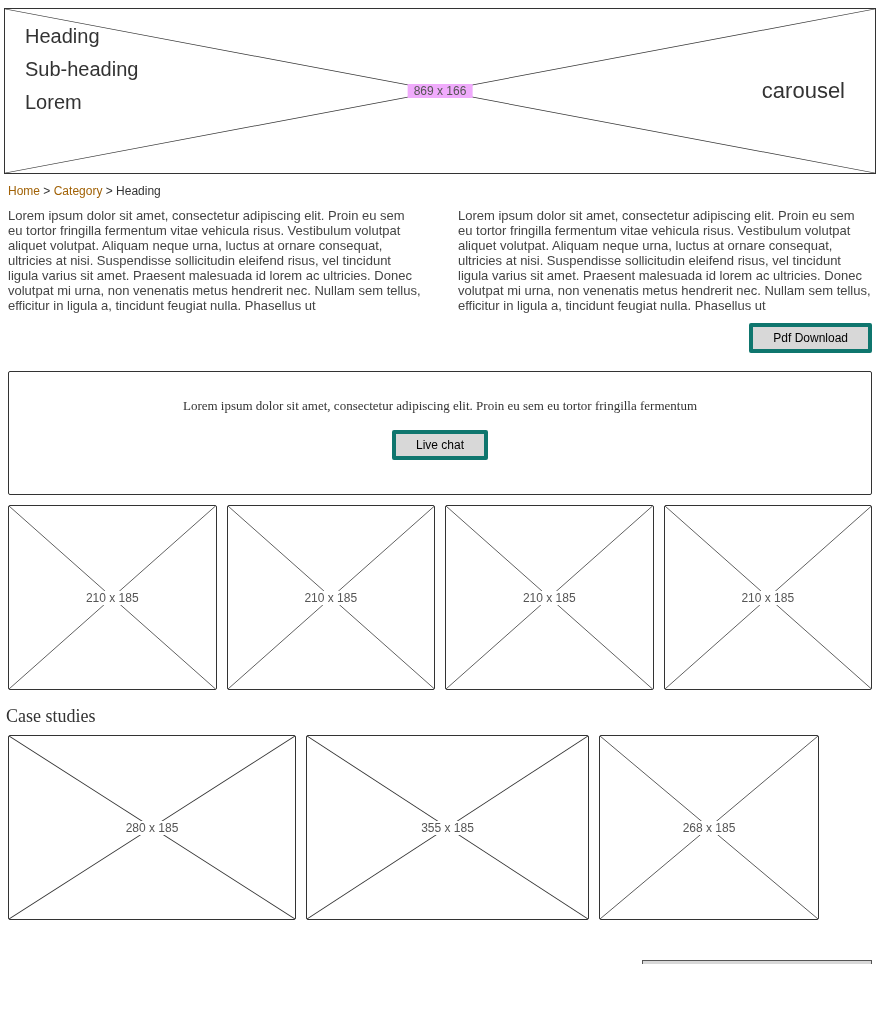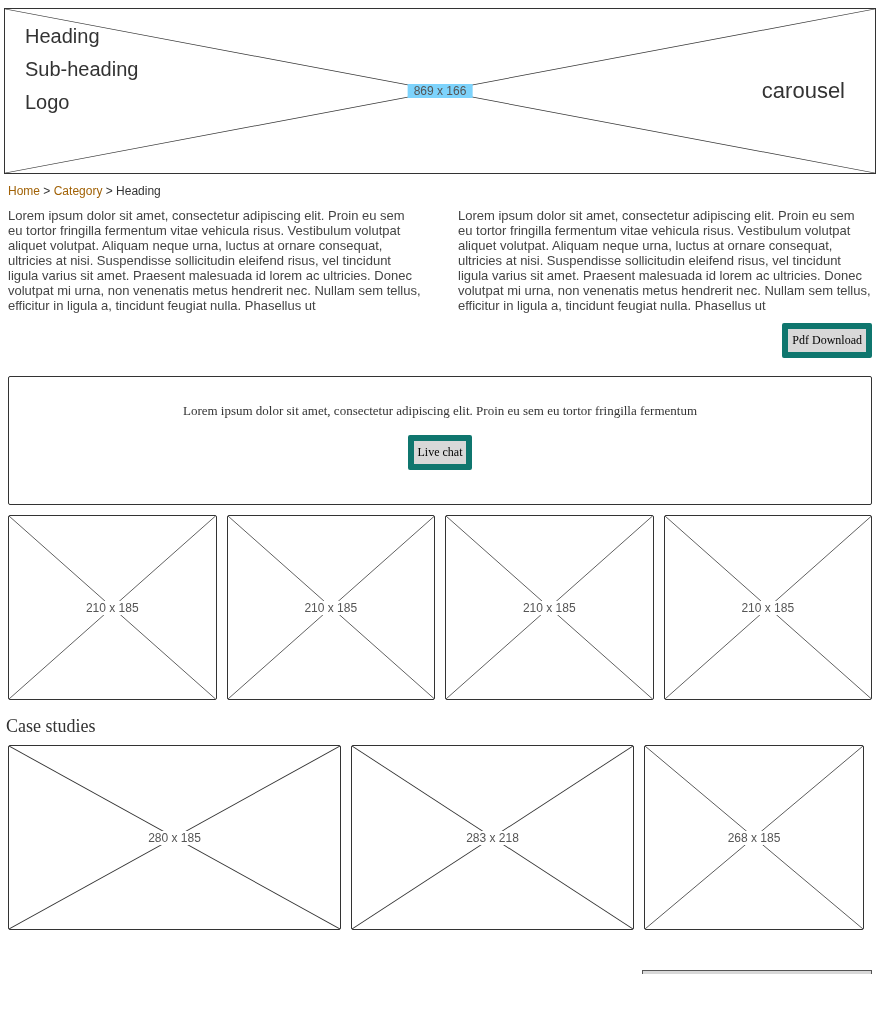--- a/index.html
+++ b/index.html
@@ -21,21 +21,21 @@
   }
   .hero svg { position: absolute; inset: 0; width: 100%; height: 100%; }
   .hero-labels {
     position: absolute; left: 20px; top: 16px;
     display: flex; flex-direction: column; gap: 10px;
     font-size: 20px;
   }
   .hero-dim {
     position: absolute; left: 50%; top: 50%;
     transform: translate(-50%,-50%);
-    background: #7dd3fc; padding: 0 6px;
+    background: #f0abfc; padding: 0 6px;
     font-family: Arial, sans-serif;
     font-size: 12px; color: #555;
   }
   .hero-right {
     position: absolute; right: 30px; top: 50%;
     transform: translateY(-50%);
     font-size: 22px;
   }
   .breadcrumb {
     font-family: Arial, sans-serif;
@@ -46,25 +46,25 @@
   .breadcrumb .current { color: #333; }
   .twocol {
     display: flex; gap: 36px;
     font-family: Arial, sans-serif;
     font-size: 13px; color: #444;
     margin: 0 4px;
   }
   .twocol > div { flex: 1; }
   .right-align { text-align: right; margin: 10px 4px 0 0;}
   .btn {
-    font-family: Liberation Serif, serif;
+    font-family: Liberation Sans, sans-serif;
     font-size: 12px;
     background: #d8d8d8;
-    border: 6px solid #0f766e;
-    padding: 4px 4px;
+    border: 4px solid #0f766e;
+    padding: 4px 20px;
     border-radius: 2px;
     cursor: pointer;
   }
   .framed {
     border: 1px solid #333;
     border-radius: 2px;
     margin: 18px 4px 10px 4px;
     padding: 26px 10px 34px 10px;
     text-align: center;
   }
@@ -80,21 +80,21 @@
   }
   .row4 { display: flex; gap: 10px; margin: 10px 4px; }
   .row3 { display: flex; gap: 10px; margin: 0 4px; }
   .thumb {
     position: relative;
     border: 1px solid #333;
     height: 185px;
     border-radius: 2px;
   }
   .row4 .thumb { width: 210px; }
-  .row3 .thumb:nth-child(1){ width: 333px; }
+  .row3 .thumb:nth-child(1){ width: 288px; }
   .row3 .thumb:nth-child(2){ width: 283px; }
   .row3 .thumb:nth-child(3){ width: 220px; }
   .thumb svg { position:absolute; inset:0; width:100%; height:100%; }
   .thumb-dim {
     position:absolute; left:50%; top:50%;
     transform:translate(-50%,-50%);
     background:#fff; padding:0 4px;
     font-family: Arial, sans-serif;
     font-size:12px; color:#555;
   }
@@ -121,21 +121,21 @@
 <div class="page-wrap">
 
   <div class="hero">
     <svg preserveAspectRatio="none" viewBox="0 0 100 100">
       <line x1="0" y1="0" x2="100" y2="100" stroke="#333" stroke-width="0.3"></line>
       <line x1="100" y1="0" x2="0" y2="100" stroke="#333" stroke-width="0.3"></line>
     </svg>
     <div class="hero-labels">
       <div>Heading</div>
       <div>Sub-heading</div>
-      <div>Logo</div>
+      <div>Lorem</div>
     </div>
     <div class="hero-dim">869 x 166</div>
     <div class="hero-right">carousel</div>
   </div>
 
   <div class="breadcrumb">
     <a href="#">Home</a><span> &gt; </span><a href="#">Category</a><span> &gt; </span><span class="current">Heading</span>
   </div>
 
   <div class="twocol">
@@ -190,21 +190,21 @@
           <line x1="0" y1="0" x2="100" y2="100" stroke="#333" stroke-width="0.4"></line>
           <line x1="100" y1="0" x2="0" y2="100" stroke="#333" stroke-width="0.4"></line>
         </svg>
       <div class="thumb-dim">280 x 185</div>
     </div>
     <div class="thumb">
       <svg preserveAspectRatio="none" viewBox="0 0 100 100">
           <line x1="0" y1="0" x2="100" y2="100" stroke="#333" stroke-width="0.4"></line>
           <line x1="100" y1="0" x2="0" y2="100" stroke="#333" stroke-width="0.4"></line>
         </svg>
-      <div class="thumb-dim">283 x 218</div>
+      <div class="thumb-dim">355 x 185</div>
     </div>
     <div class="thumb">
       <svg preserveAspectRatio="none" viewBox="0 0 100 100">
           <line x1="0" y1="0" x2="100" y2="100" stroke="#333" stroke-width="0.4"></line>
           <line x1="100" y1="0" x2="0" y2="100" stroke="#333" stroke-width="0.4"></line>
         </svg>
       <div class="thumb-dim">268 x 185</div>
     </div>
   </div>
 

